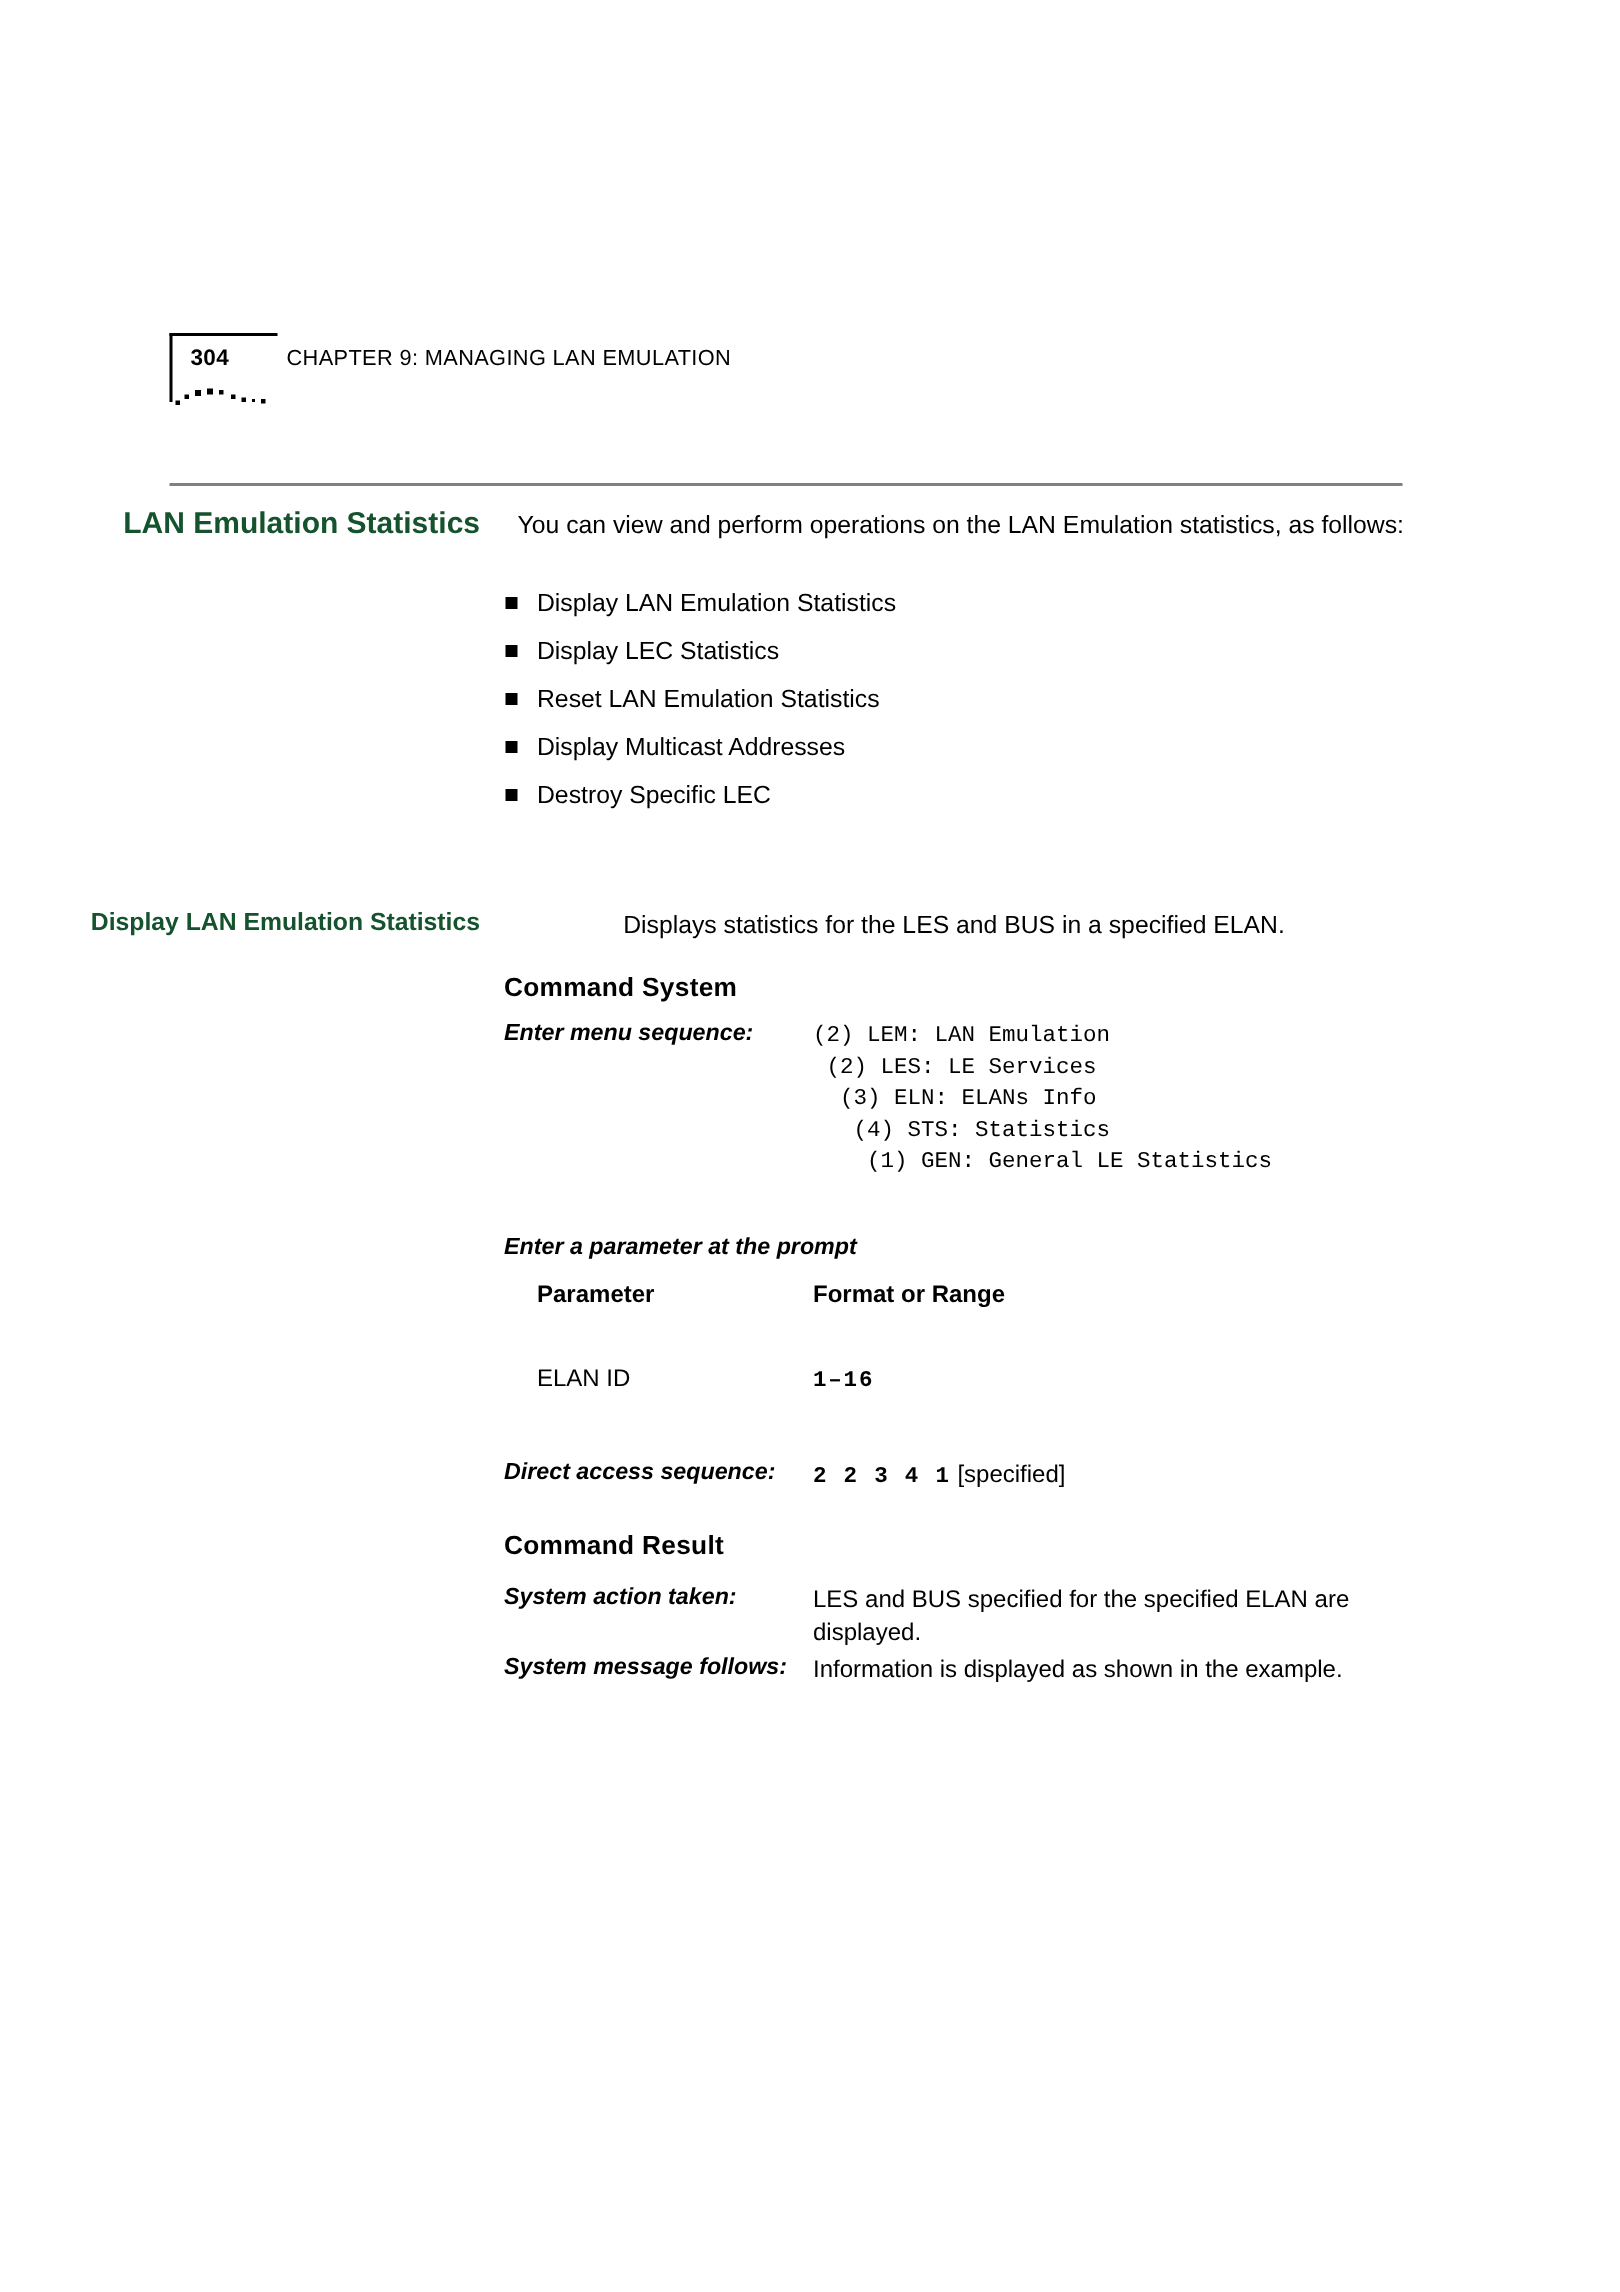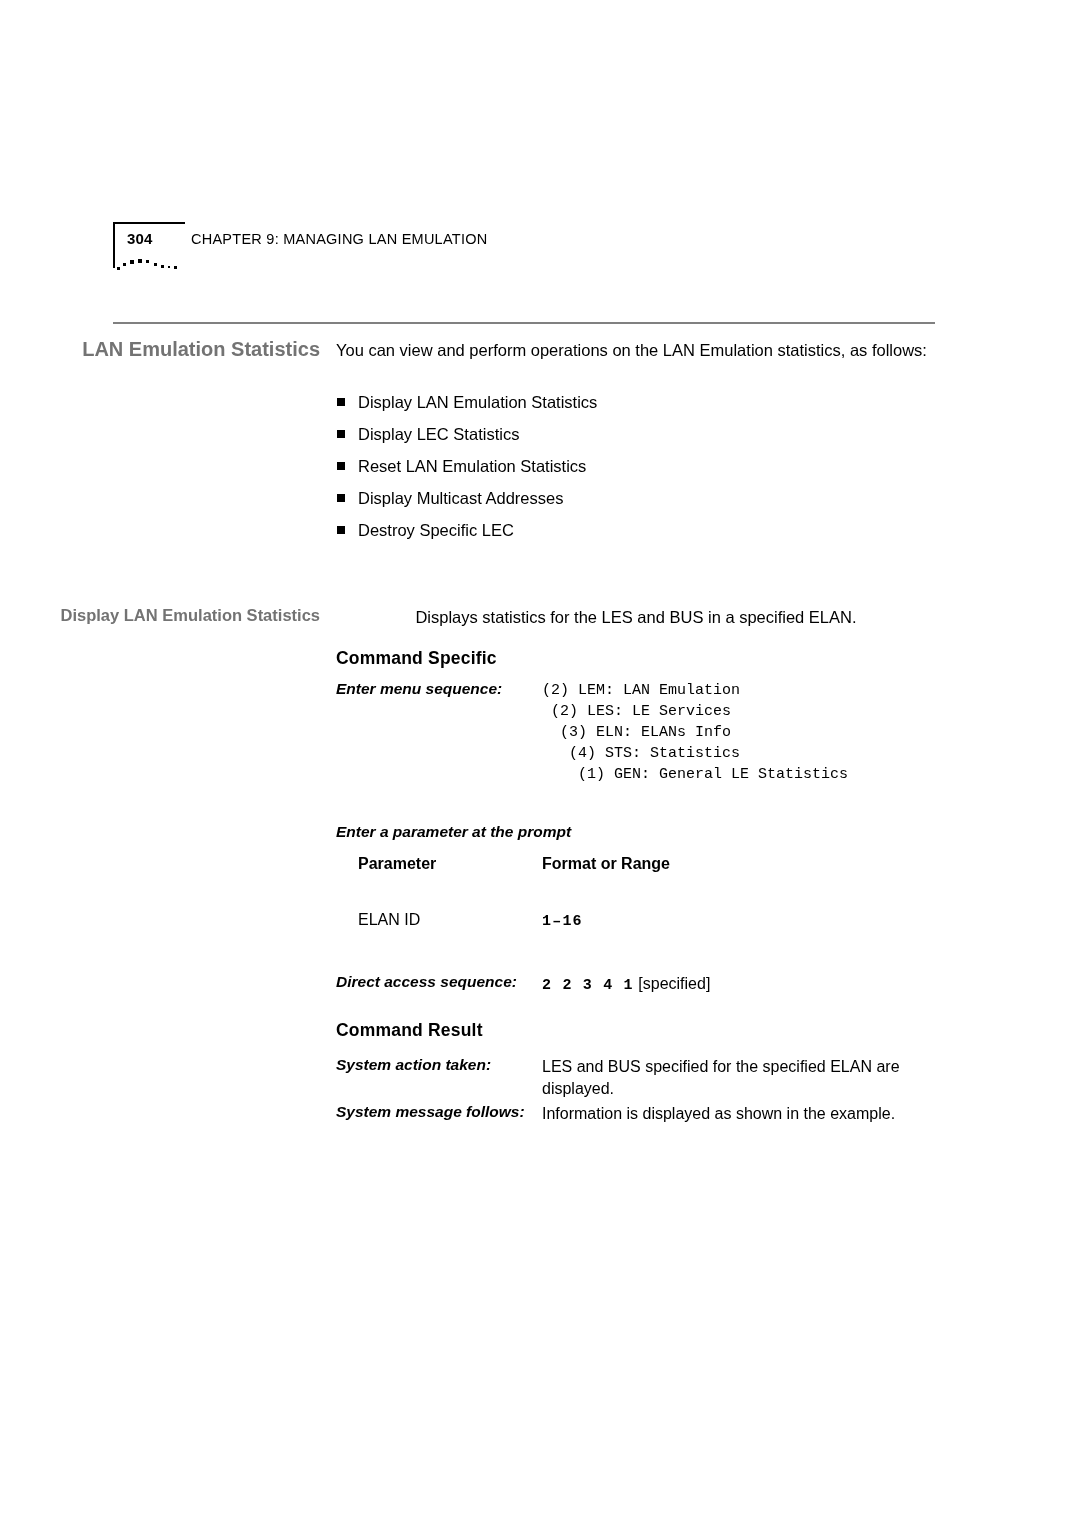--- a/index.html
+++ b/index.html
@@ -85,21 +85,21 @@
     background: #808080;
   }
 
   
   .side-head {
     position: absolute;
     text-align: right;
     font-weight: bold;
     font-size: 20px;
     line-height: 27px;
-    color: #737373;
+    color: #14532d;
   }
   .side-head.sub {
     font-size: 16.5px;
     line-height: 23px;
   }
   #side-head-main {
     left: 60px;
     top: 336px;
     width: 260px;
   }
@@ -110,21 +110,21 @@
   }
 
   .body-col {
     position: absolute;
     left: 336px;
     width: 600px;
     font-size: 16.5px;
     line-height: 23.5px;
   }
 
-  #intro-para { top: 339px; }
+  #intro-para { top: 339px; text-align: right; }
 
   
   .bullets {
     position: absolute;
     left: 336px;
     top: 390px;
     width: 600px;
   }
   .bullet-item {
     position: relative;
@@ -298,21 +298,21 @@
     </div>
     <div class="bullet-item">
       <span class="marker"></span>
       <span>Destroy Specific LEC</span>
     </div>
   </div>
 
   <div class="side-head sub" id="side-head-sub">Display LAN Emulation Statistics</div>
   <div class="body-col" id="desc-line">Displays statistics for the LES and BUS in a specified ELAN.</div>
 
-  <div class="sec-head" id="cmd-actions-head">Command Specific</div>
+  <div class="sec-head" id="cmd-actions-head">Command System</div>
 
   <div class="lv-row" id="menu-seq-row">
     <span class="lv-label">Enter menu sequence:</span>
     <span class="lv-value mono-block">(2) LEM: LAN Emulation
  (2) LES: LE Services
   (3) ELN: ELANs Info
    (4) STS: Statistics
     (1) GEN: General LE Statistics</span>
   </div>
 

